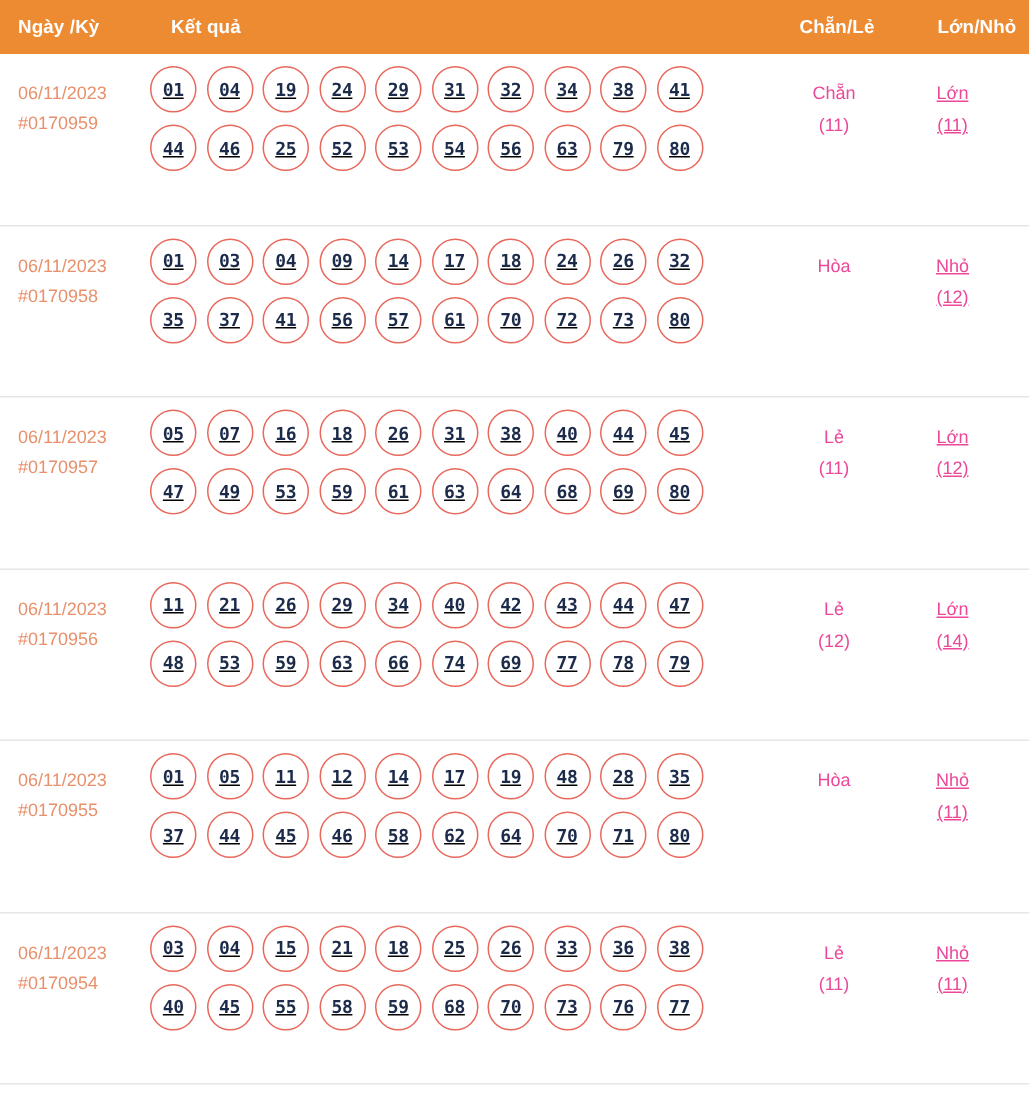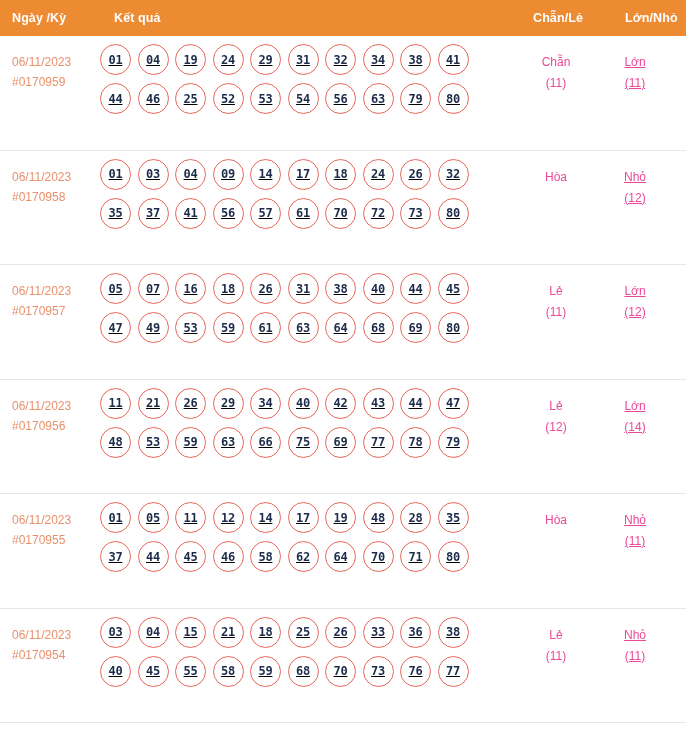--- a/index.html
+++ b/index.html
@@ -252,21 +252,21 @@
             <span class="ball">43</span>
             <span class="ball">44</span>
             <span class="ball">47</span>
           </div>
          <div class="ball-row">
             <span class="ball">48</span>
             <span class="ball">53</span>
             <span class="ball">59</span>
             <span class="ball">63</span>
             <span class="ball">66</span>
-            <span class="ball">75</span>
+            <span class="ball">74</span>
             <span class="ball">69</span>
             <span class="ball">77</span>
             <span class="ball">78</span>
             <span class="ball">79</span>
           </div>
        </div>
        <div class="cell-oe">
          <span>Lẻ</span>
          <span class="count">(12)</span>
        </div>

